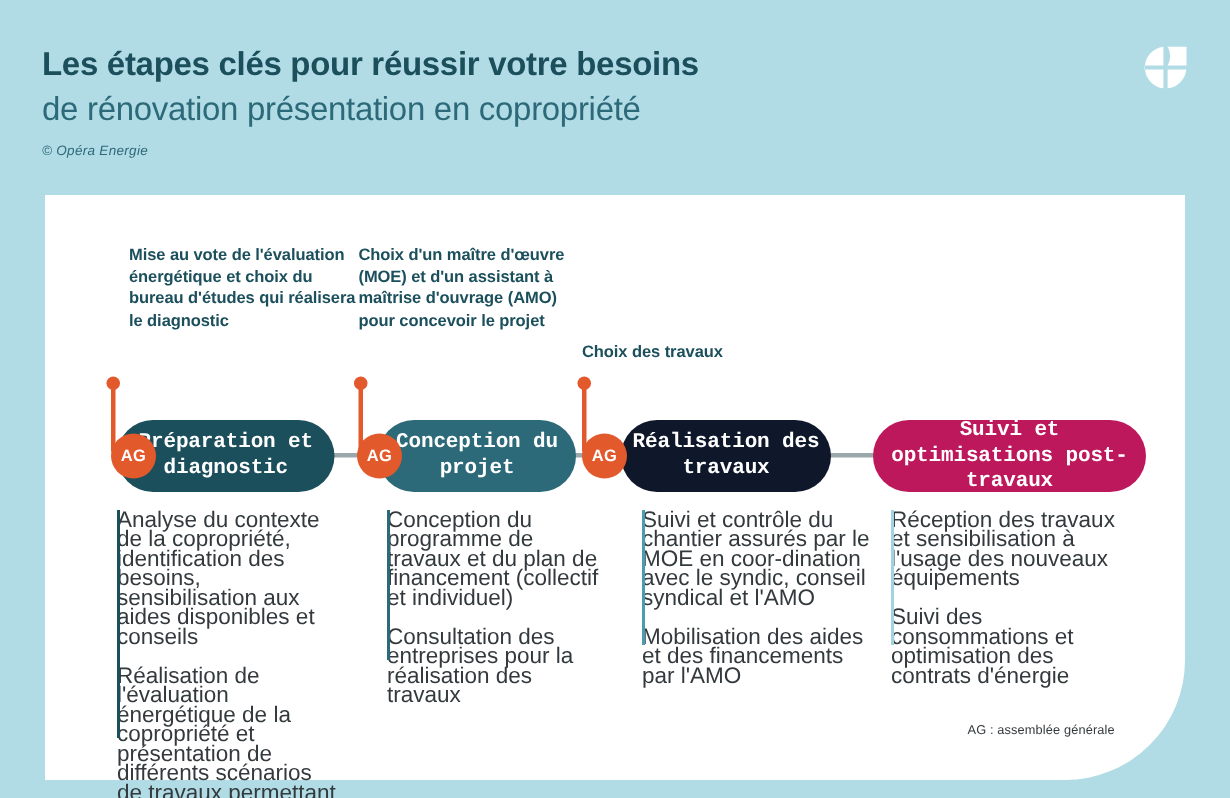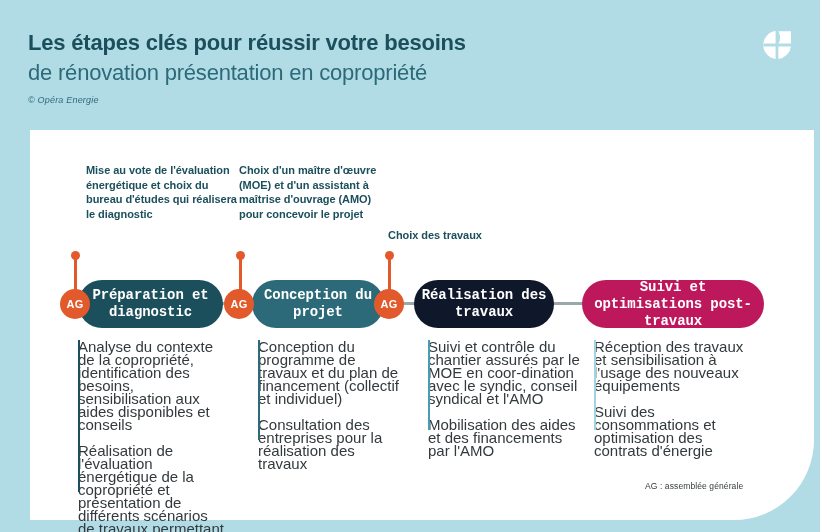--- a/index.html
+++ b/index.html
@@ -29,21 +29,20 @@
     font-size:9px;color:#2c6a79;letter-spacing:0.2px;font-style:italic;
   }
   #logo{
     position:absolute;right:28px;top:30px;width:30px;height:30px;
   }
   
   #card{
     position:absolute;left:30px;top:130px;width:760px;height:390px;
     background:#ffffff;
     border-bottom-right-radius:80px;
-    padding-left:24px;
   }
   
   .callout{
     position:absolute;
     font-size:11px;line-height:14.5px;color:#1b4f5c;font-weight:bold;
     letter-spacing:-0.05px;
   }
   
   .stem{
     position:absolute;width:3px;background:#e2592c;
@@ -52,20 +51,21 @@
     position:absolute;width:9px;height:9px;border-radius:50%;
     background:#e2592c;
   }
   
   .ag-badge{
     position:absolute;width:30px;height:30px;border-radius:50%;
     background:#e2592c;color:#ffffff;
     font-size:11px;font-weight:bold;letter-spacing:0.3px;
     display:flex;align-items:center;justify-content:center;
     z-index:6;
+    margin-left:14px;
   }
   
   .connector{
     position:absolute;height:3px;background:#9aa7ab;z-index:1;
   }
   
   .pill{
     position:absolute;height:48px;border-radius:24px;
     display:flex;align-items:center;justify-content:center;
     text-align:center;color:#ffffff;

